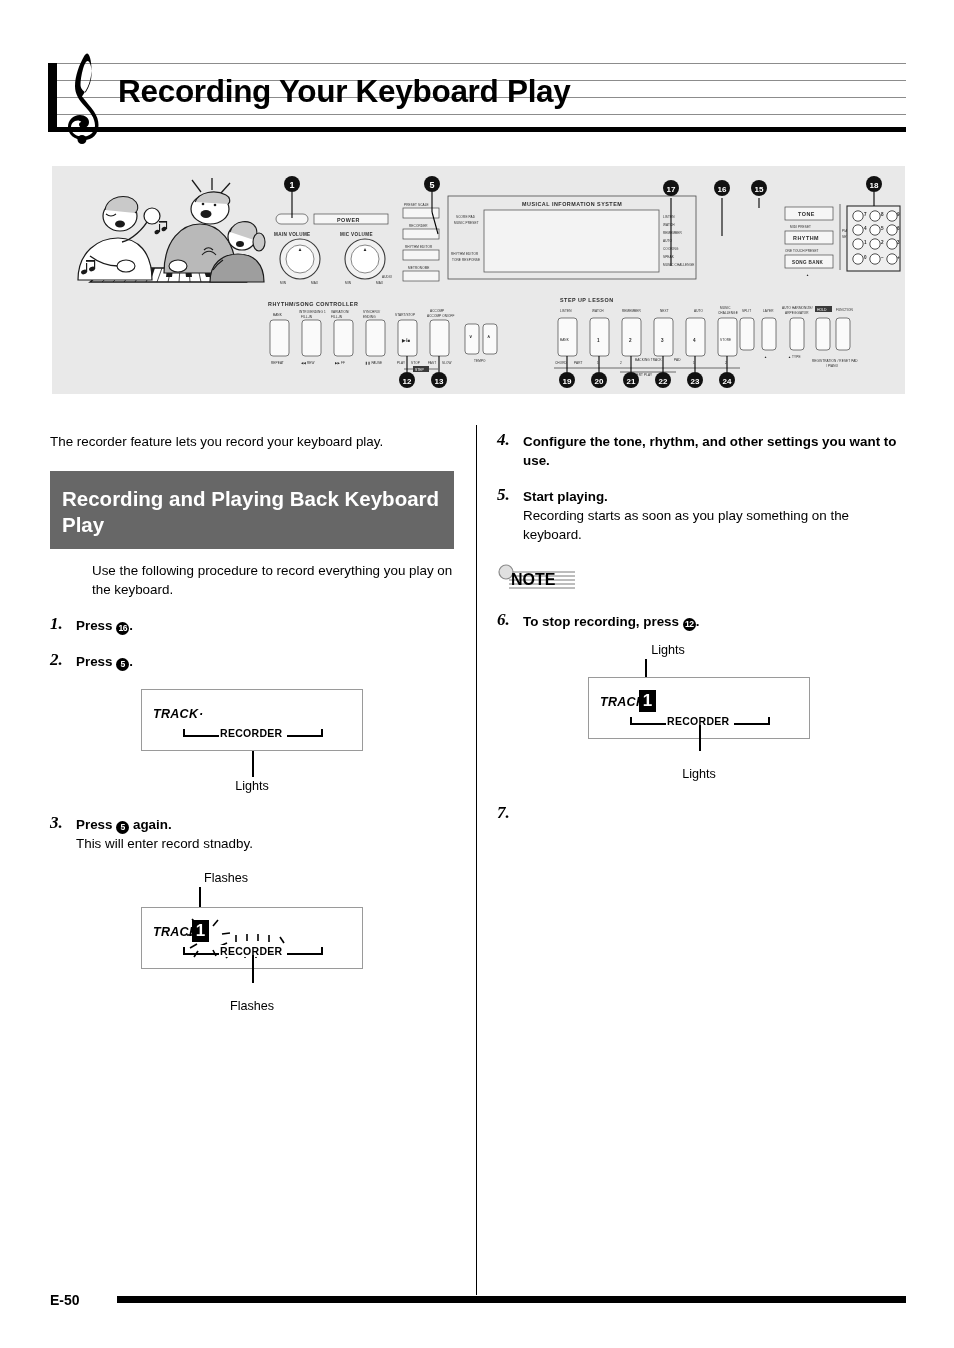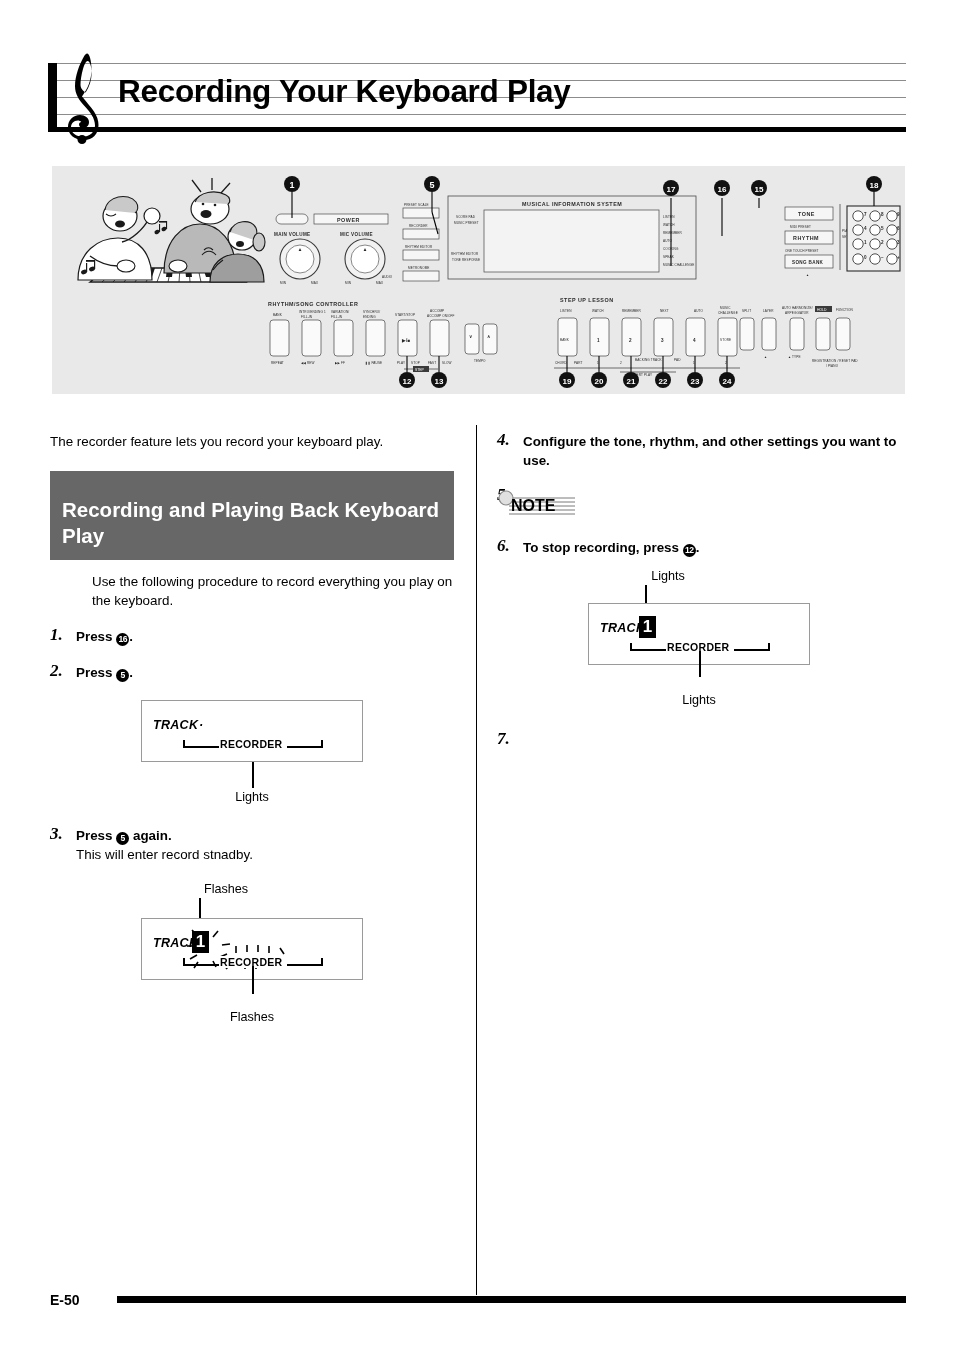--- a/index.html
+++ b/index.html
@@ -51,21 +51,21 @@
   .col-left { position: absolute; left: 50px; top: 432px; width: 404px; }
   .col-right { position: absolute; left: 497px; top: 432px; width: 404px; }
   .divider {
     position: absolute; left: 476px; top: 425px; width: 1px; height: 870px; background: #000;
   }
 
   .intro { font-size: 13.4px; line-height: 19px; }
 
   .section-bar {
     margin-top: 20px; background: #676767; color: #fff;
-    padding: 26px 12px 11px 12px;
+    padding: 15px 12px 11px 12px;
     font-size: 20.5px; font-weight: bold; line-height: 26px;
     width: 404px;
   }
 
   .body-text { font-size: 13.4px; line-height: 19px; margin-top: 12px; margin-left: 42px; }
 
   
   .step { position: relative; margin-top: 17px; padding-left: 26px; }
   .step-num {
     position: absolute; left: 0; top: -2px;
@@ -601,20 +601,22 @@
 
   <div class="col-right">
 
     <div class="step" style="margin-top:0;">
       <span class="step-num">4.</span>
       <div class="step-title">Configure the tone, rhythm, and other settings you want to use.</div>
     </div>
 
     <div class="step" style="margin-top:17px;">
       <span class="step-num">5.</span>
+      <div class="step-title">Start playing.</div>
+      <div class="step-sub">Recording starts as soon as you play something on the keyboard.</div>
     </div>
 
     <div class="note-wrap">
       <svg width="80" height="26" viewBox="0 0 80 26" style="position:absolute;left:0;top:0;">
         <g stroke="#7a7a7a" stroke-width="1" fill="none">
           <line x1="12" y1="8" x2="78" y2="8"></line>
           <line x1="12" y1="12" x2="78" y2="12"></line>
           <line x1="12" y1="16" x2="78" y2="16"></line>
           <line x1="12" y1="20" x2="78" y2="20"></line>
           <line x1="12" y1="24" x2="78" y2="24"></line>

